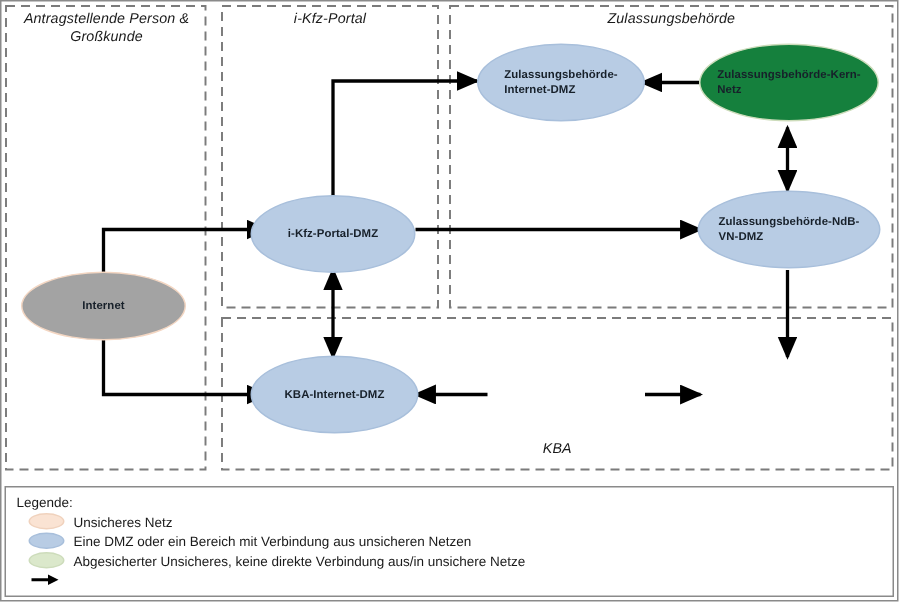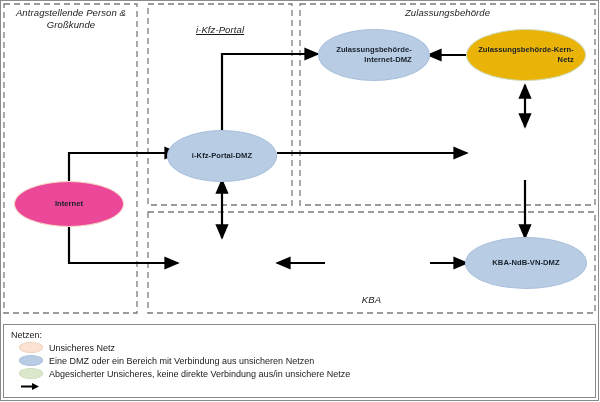--- a/index.html
+++ b/index.html
@@ -39,33 +39,33 @@
     color: #1a1a1a;
     text-align: center;
     line-height: 12px;
     letter-spacing: 0.1px;
   }
   .node {
     position: absolute;
     display: flex;
     align-items: center;
     justify-content: center;
-    text-align: right;
+    text-align: left;
     border-radius: 50%;
     font-size: 7.6px;
     font-weight: bold;
     color: #17202a;
     line-height: 10.5px;
     box-sizing: border-box;
     letter-spacing: 0.05px;
     padding: 0 4px;
   }
   .node.blue  { background: #b8cce4; border: 1px solid #a8bfdb; }
-  .node.green { background: #eab308; border: 1px solid #cddcbb; }
-  .node.peach { background: #ec4899; border: 1px solid #f3d6c2; }
+  .node.green { background: #15803d; border: 1px solid #cddcbb; }
+  .node.peach { background: #a3a3a3; border: 1px solid #f3d6c2; }
 
   #legend {
     position: absolute;
     left: 3px;
     top: 324px;
     width: 593px;
     height: 74px;
     border: 1px solid #8a8a8a;
     background: #ffffff;
     box-sizing: border-box;
@@ -147,39 +147,40 @@
     <path d="M525,85 L525,127" fill="none" stroke="#000000" stroke-width="2.2" marker-end="url(#ah)" marker-start="url(#ah-start)"></path>
 
     <path d="M525,180 L525,238" fill="none" stroke="#000000" stroke-width="2.2" marker-end="url(#ah)"></path>
 
     <path d="M325,263 L277,263" fill="none" stroke="#000000" stroke-width="2.2" marker-end="url(#ah)"></path>
 
     <path d="M430,263 L467,263" fill="none" stroke="#000000" stroke-width="2.2" marker-end="url(#ah)"></path>
   </svg>
 
   <div class="zone-label" style="left:8px; top:7px; width:126px;">Antragstellende Person &amp;<br>Großkunde</div>
-  <div class="zone-label" style="left:150px; top:24px; width:140px;text-decoration:underline;">i-Kfz-Portal</div>
+  <div class="zone-label" style="left:150px; top:7px; width:140px;">i-Kfz-Portal</div>
   <div class="zone-label" style="left:302px; top:7px; width:291px;">Zulassungsbehörde</div>
   <div class="zone-label" style="left:150px; top:294px; width:443px;">KBA</div>
 
   <div class="node peach" style="left:14px; top:181px; width:110px; height:46px;">Internet</div>
 
   <div class="node blue" style="left:167px; top:130px; width:110px; height:52px;">i-Kfz-Portal-DMZ</div>
 
   <div class="node blue" style="left:318px; top:29px; width:112px; height:52px;">Zulassungsbehörde-<br>Internet-DMZ</div>
 
   <div class="node green" style="left:466px; top:29px; width:120px; height:52px;">Zulassungsbehörde-Kern-<br>Netz</div>
 
-
-
-
-  <div class="node blue" style="left:465px; top:237px; width:122px; height:52px;">KBA-NdB-VN-DMZ</div>
+  <div class="node blue" style="left:465px; top:127px; width:122px; height:52px;">Zulassungsbehörde-NdB-<br>VN-DMZ</div>
+
+  <div class="node blue" style="left:167px; top:237px; width:112px; height:52px;">KBA-Internet-DMZ</div>
+
+
 
   <div id="legend">
-    <div class="title">Netzen:</div>
+    <div class="title">Legende:</div>
 
     <div class="legend-row">
       <span class="swatch peach"></span>
       <span class="txt">Unsicheres Netz</span>
     </div>
 
     <div class="legend-row">
       <span class="swatch blue"></span>
       <span class="txt">Eine DMZ oder ein Bereich mit Verbindung aus unsicheren Netzen</span>
     </div>

